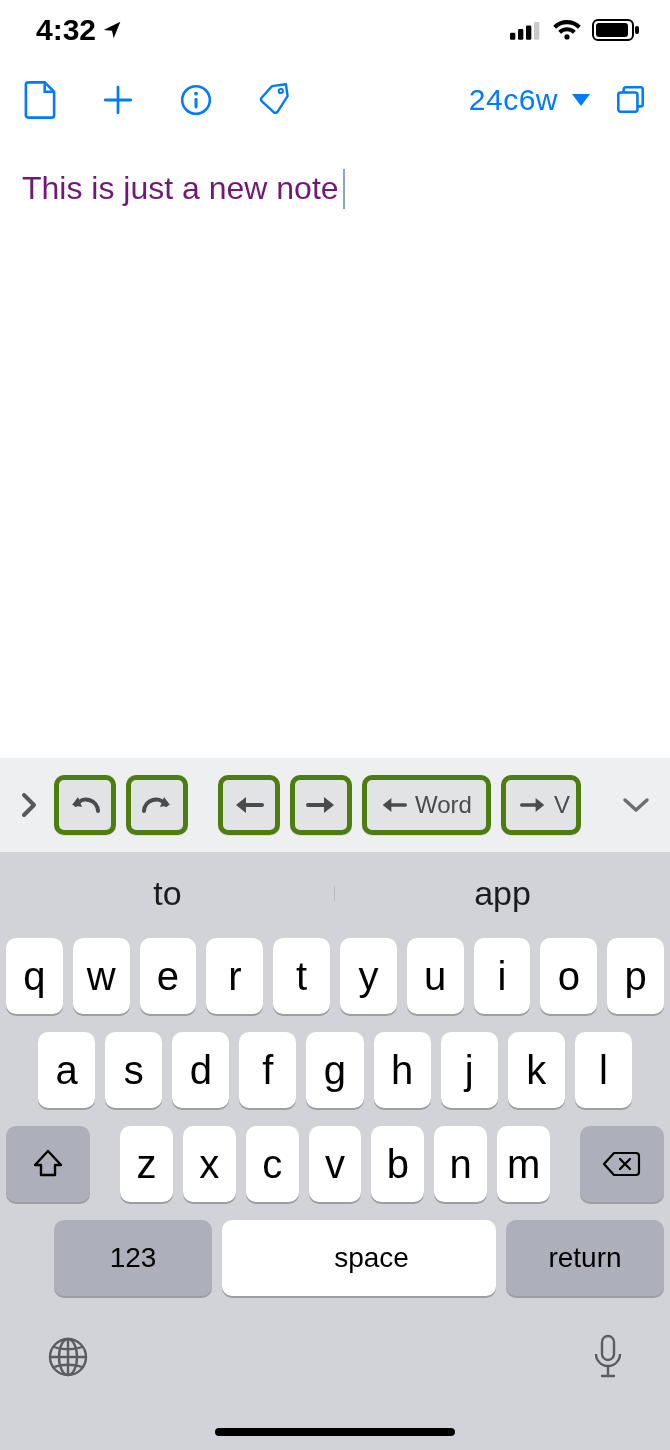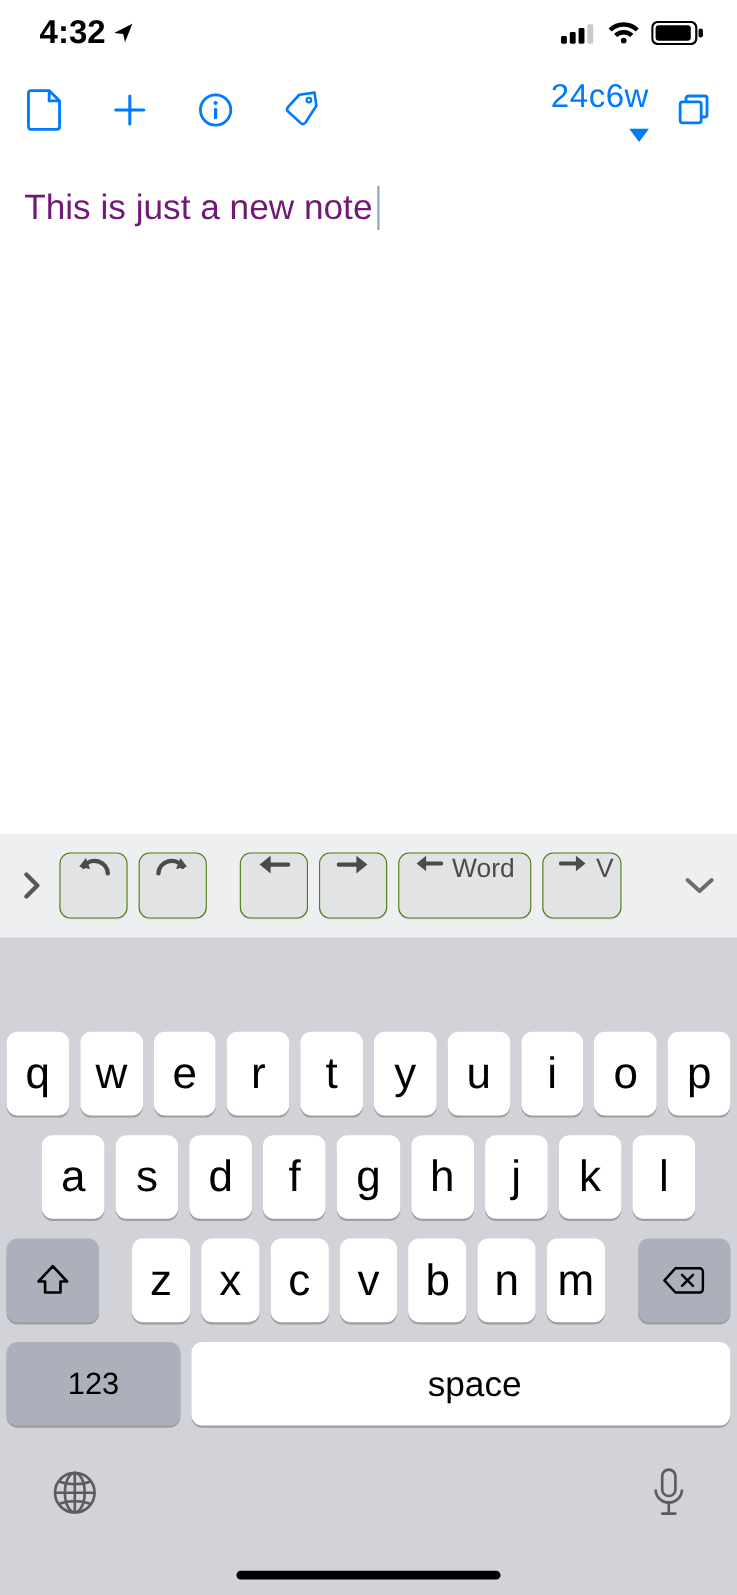--- a/index.html
+++ b/index.html
@@ -18,40 +18,40 @@
   .note-id { font-size: 30px; color: #007aff; letter-spacing: 0.5px; }
   .tri-down { width: 0; height: 0; border-left: 9px solid transparent; border-right: 9px solid transparent; border-top: 12px solid #007aff; margin-left: 2px; }
 
   
   .content { padding: 28px 22px 0 22px; font-size: 32px; color: #701a75; line-height: 1.3; min-height: 620px; }
   .cursor { display: inline-block; width: 2.5px; height: 40px; background: #8aa5bf; vertical-align: middle; margin-left: 4px; position: relative; top: -2px;}
 
   
   .accessory { position: absolute; left: 0; top: 758px; width: 670px; height: 94px; background: #eeeff1; display: flex; align-items: center; padding: 0 14px; gap: 10px; }
   .chev-btn { width: 30px; height: 60px; display:flex; align-items:center; justify-content:center; color:#3c3c3c; }
-  .acc-btn { height: 60px; background: #e2e3e5; border: 1px solid #4d7c0f; border-radius: 10px; display: flex; align-items: flex-start; justify-content: center; color: #4b4b4b; font-size: 24px; box-shadow: 0 1px 0 rgba(0,0,0,0.08);}
+  .acc-btn { height: 60px; background: #e2e3e5; border: 5px solid #4d7c0f; border-radius: 10px; display: flex; align-items: center; justify-content: center; color: #4b4b4b; font-size: 24px; box-shadow: 0 1px 0 rgba(0,0,0,0.08);}
   .acc-btn.icon { width: 62px; }
   .acc-btn.word { padding: 0 14px; gap: 8px; }
   .acc-collapse { margin-left: auto; width: 40px; height: 60px; display:flex; align-items:center; justify-content:center; color:#6d6d6f;}
   .accessory svg { display:block; }
 
   
   .keyboard { position: absolute; left:0; top: 852px; width: 670px; height: 598px; background: #d1d3d9; }
   .suggestions { height: 82px; display: flex; align-items: center; justify-content: space-around; font-size: 34px; color: #1c1c1e; }
   .sugg-item { flex:1; text-align:center; position:relative; }
   .sugg-item:not(:last-child)::after { content:""; position:absolute; right:0; top:12px; bottom:12px; width:1.5px; background:#b7b9bf; }
   .key-rows { padding: 4px 6px 0 6px; }
   .key-row { display:flex; gap: 10px; margin-bottom: 18px; }
   .key { flex:1; height: 76px; background:#fff; border-radius: 10px; box-shadow: 0 2px 0 rgba(0,0,0,0.25); display:flex; align-items:center; justify-content:center; font-size: 40px; color:#000; }
   .key.gray { background:#adb0ba; }
   .row2 { padding: 0 32px; }
   .row3 { padding: 0 0; }
   .shift, .back { width: 84px; flex: none; }
-  .row4 .num { width: 158px; flex:none; font-size: 28px; }
-  .row4 .space { flex:1; font-size: 32px; padding-left: 25px; }
+  .row4 .num { width: 158px; flex:none; font-size: 28px; margin-left: 48px; }
+  .row4 .space { flex:1; font-size: 28px; padding-left: 25px; }
   .row4 .ret { width: 158px; flex:none; font-size: 28px; }
   .bottom-icons { height: 90px; display:flex; align-items:center; justify-content:space-between; padding: 0 46px; color:#5a5c62;}
   .home-indicator { position:absolute; bottom: 14px; left:50%; transform:translateX(-50%); width: 240px; height: 8px; border-radius: 6px; background:#000;}
 </style>
 </head>
 <body>
 
 <div class="status-bar">
   <div class="status-left">
     <span>4:32</span>
@@ -100,21 +100,21 @@
       </svg>
     </div>
     <div class="tb-icon">
       <svg width="38" height="38" viewBox="0 0 36 36">
         <path d="M6 14 L18 4 L32 4 L32 16 L20 30 a3 3 0 0 1 -4 0 L6 18 a3 3 0 0 1 0 -4 Z" transform="rotate(-8 18 18)" fill="none" stroke="#007aff" stroke-width="2.4" stroke-linejoin="round"></path>
         <circle cx="26" cy="10" r="2.1" fill="none" stroke="#007aff" stroke-width="2" transform="rotate(-8 18 18)"></circle>
       </svg>
     </div>
   </div>
   <div class="toolbar-right">
-    <div style="display:flex; align-items:flex-end; gap:12px;flex-direction:column;">
+    <div style="display:flex; align-items:center; gap:12px;">
       <span class="note-id">24c6w</span>
       <span class="tri-down"></span>
     </div>
     <div class="tb-icon">
       <svg width="34" height="34" viewBox="0 0 32 32">
         <rect x="5" y="9" width="18" height="18" rx="2" fill="none" stroke="#007aff" stroke-width="2.4"></rect>
         <path d="M10 9 V6 a2 2 0 0 1 2 -2 H26 a2 2 0 0 1 2 2 V20 a2 2 0 0 1 -2 2 H23" fill="none" stroke="#007aff" stroke-width="2.4"></path>
       </svg>
     </div>
   </div>
@@ -171,20 +171,22 @@
   </div>
   <div class="acc-collapse">
     <svg width="30" height="18" viewBox="0 0 30 18">
         <path d="M4 4 L15 14 L26 4" fill="none" stroke="#6d6d6f" stroke-width="3.5" stroke-linecap="round" stroke-linejoin="round"></path>
       </svg>
   </div>
 </div>
 
 <div class="keyboard">
   <div class="suggestions">
+    <div class="sugg-item"><span>to</span></div>
+    <div class="sugg-item"><span>app</span></div>
   </div>
   <div class="key-rows">
     <div class="key-row">
       <div class="key">
           <span>q</span>
         </div>
       <div class="key">
           <span>w</span>
         </div>
       <div class="key">
@@ -277,20 +279,23 @@
           </svg>
       </div>
     </div>
     <div class="key-row row4">
       <div class="key gray num">
           <span>123</span>
         </div>
       <div class="key space">
           <span>space</span>
         </div>
+      <div class="key gray ret">
+          <span>return</span>
+        </div>
     </div>
   </div>
   <div class="bottom-icons">
     <div>
       <svg width="44" height="44" viewBox="0 0 44 44">
         <circle cx="22" cy="22" r="18" fill="none" stroke="#5a5c62" stroke-width="2.4"></circle>
         <path d="M4 22 H40 M22 4 V40" stroke="#5a5c62" stroke-width="2.4"></path>
         <ellipse cx="22" cy="22" rx="9" ry="18" fill="none" stroke="#5a5c62" stroke-width="2.4"></ellipse>
         <path d="M8 12 a22 10 0 0 0 28 0 M8 32 a22 10 0 0 1 28 0" fill="none" stroke="#5a5c62" stroke-width="2.4"></path>
       </svg>

